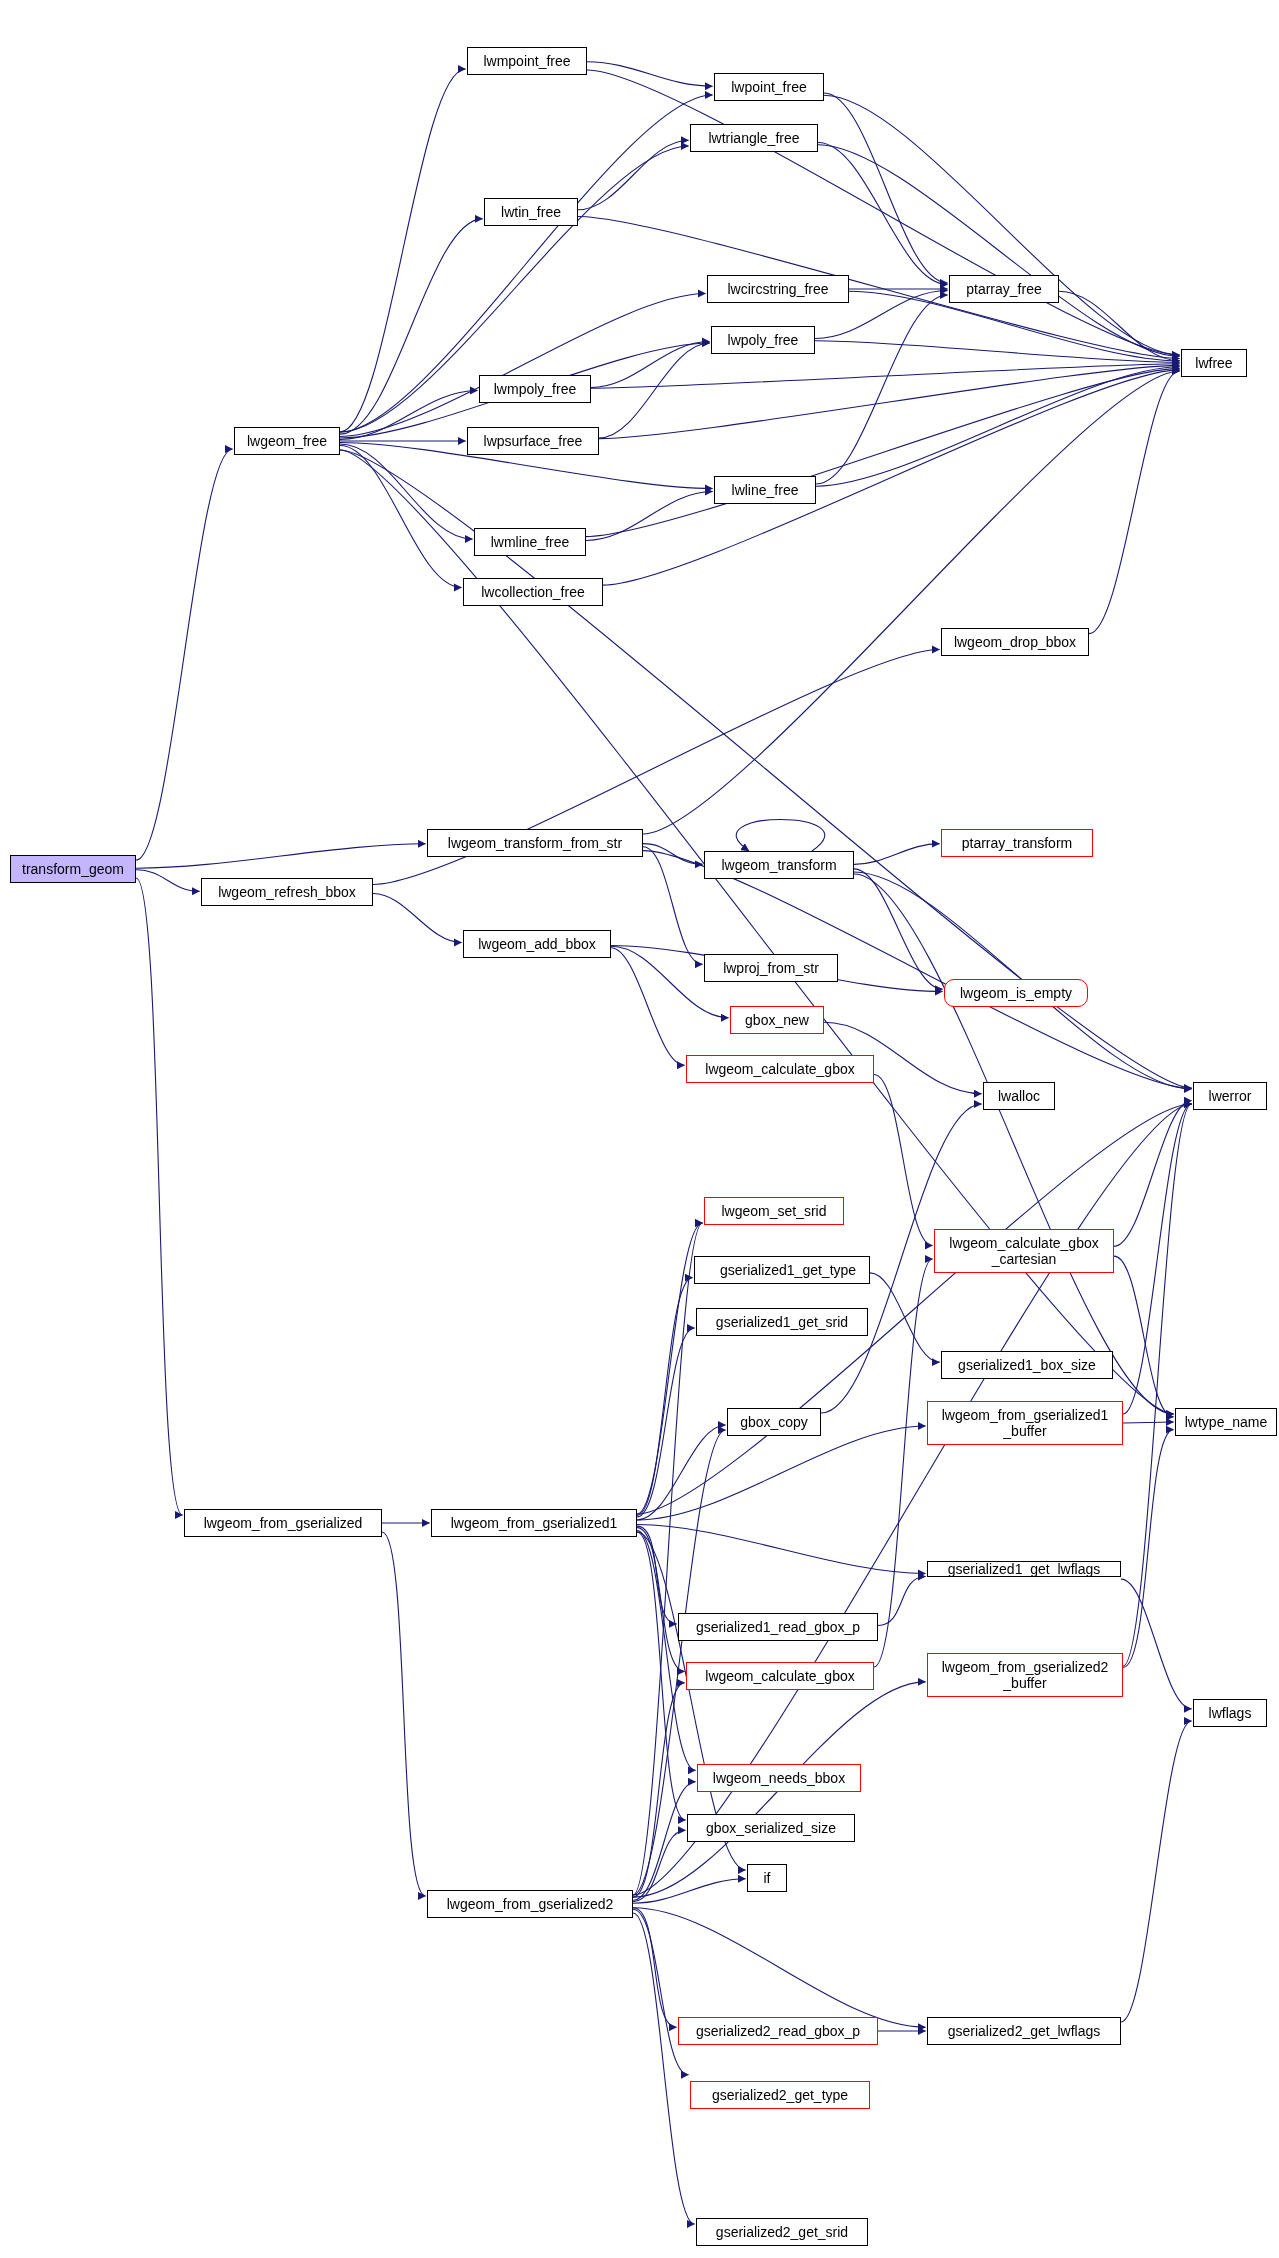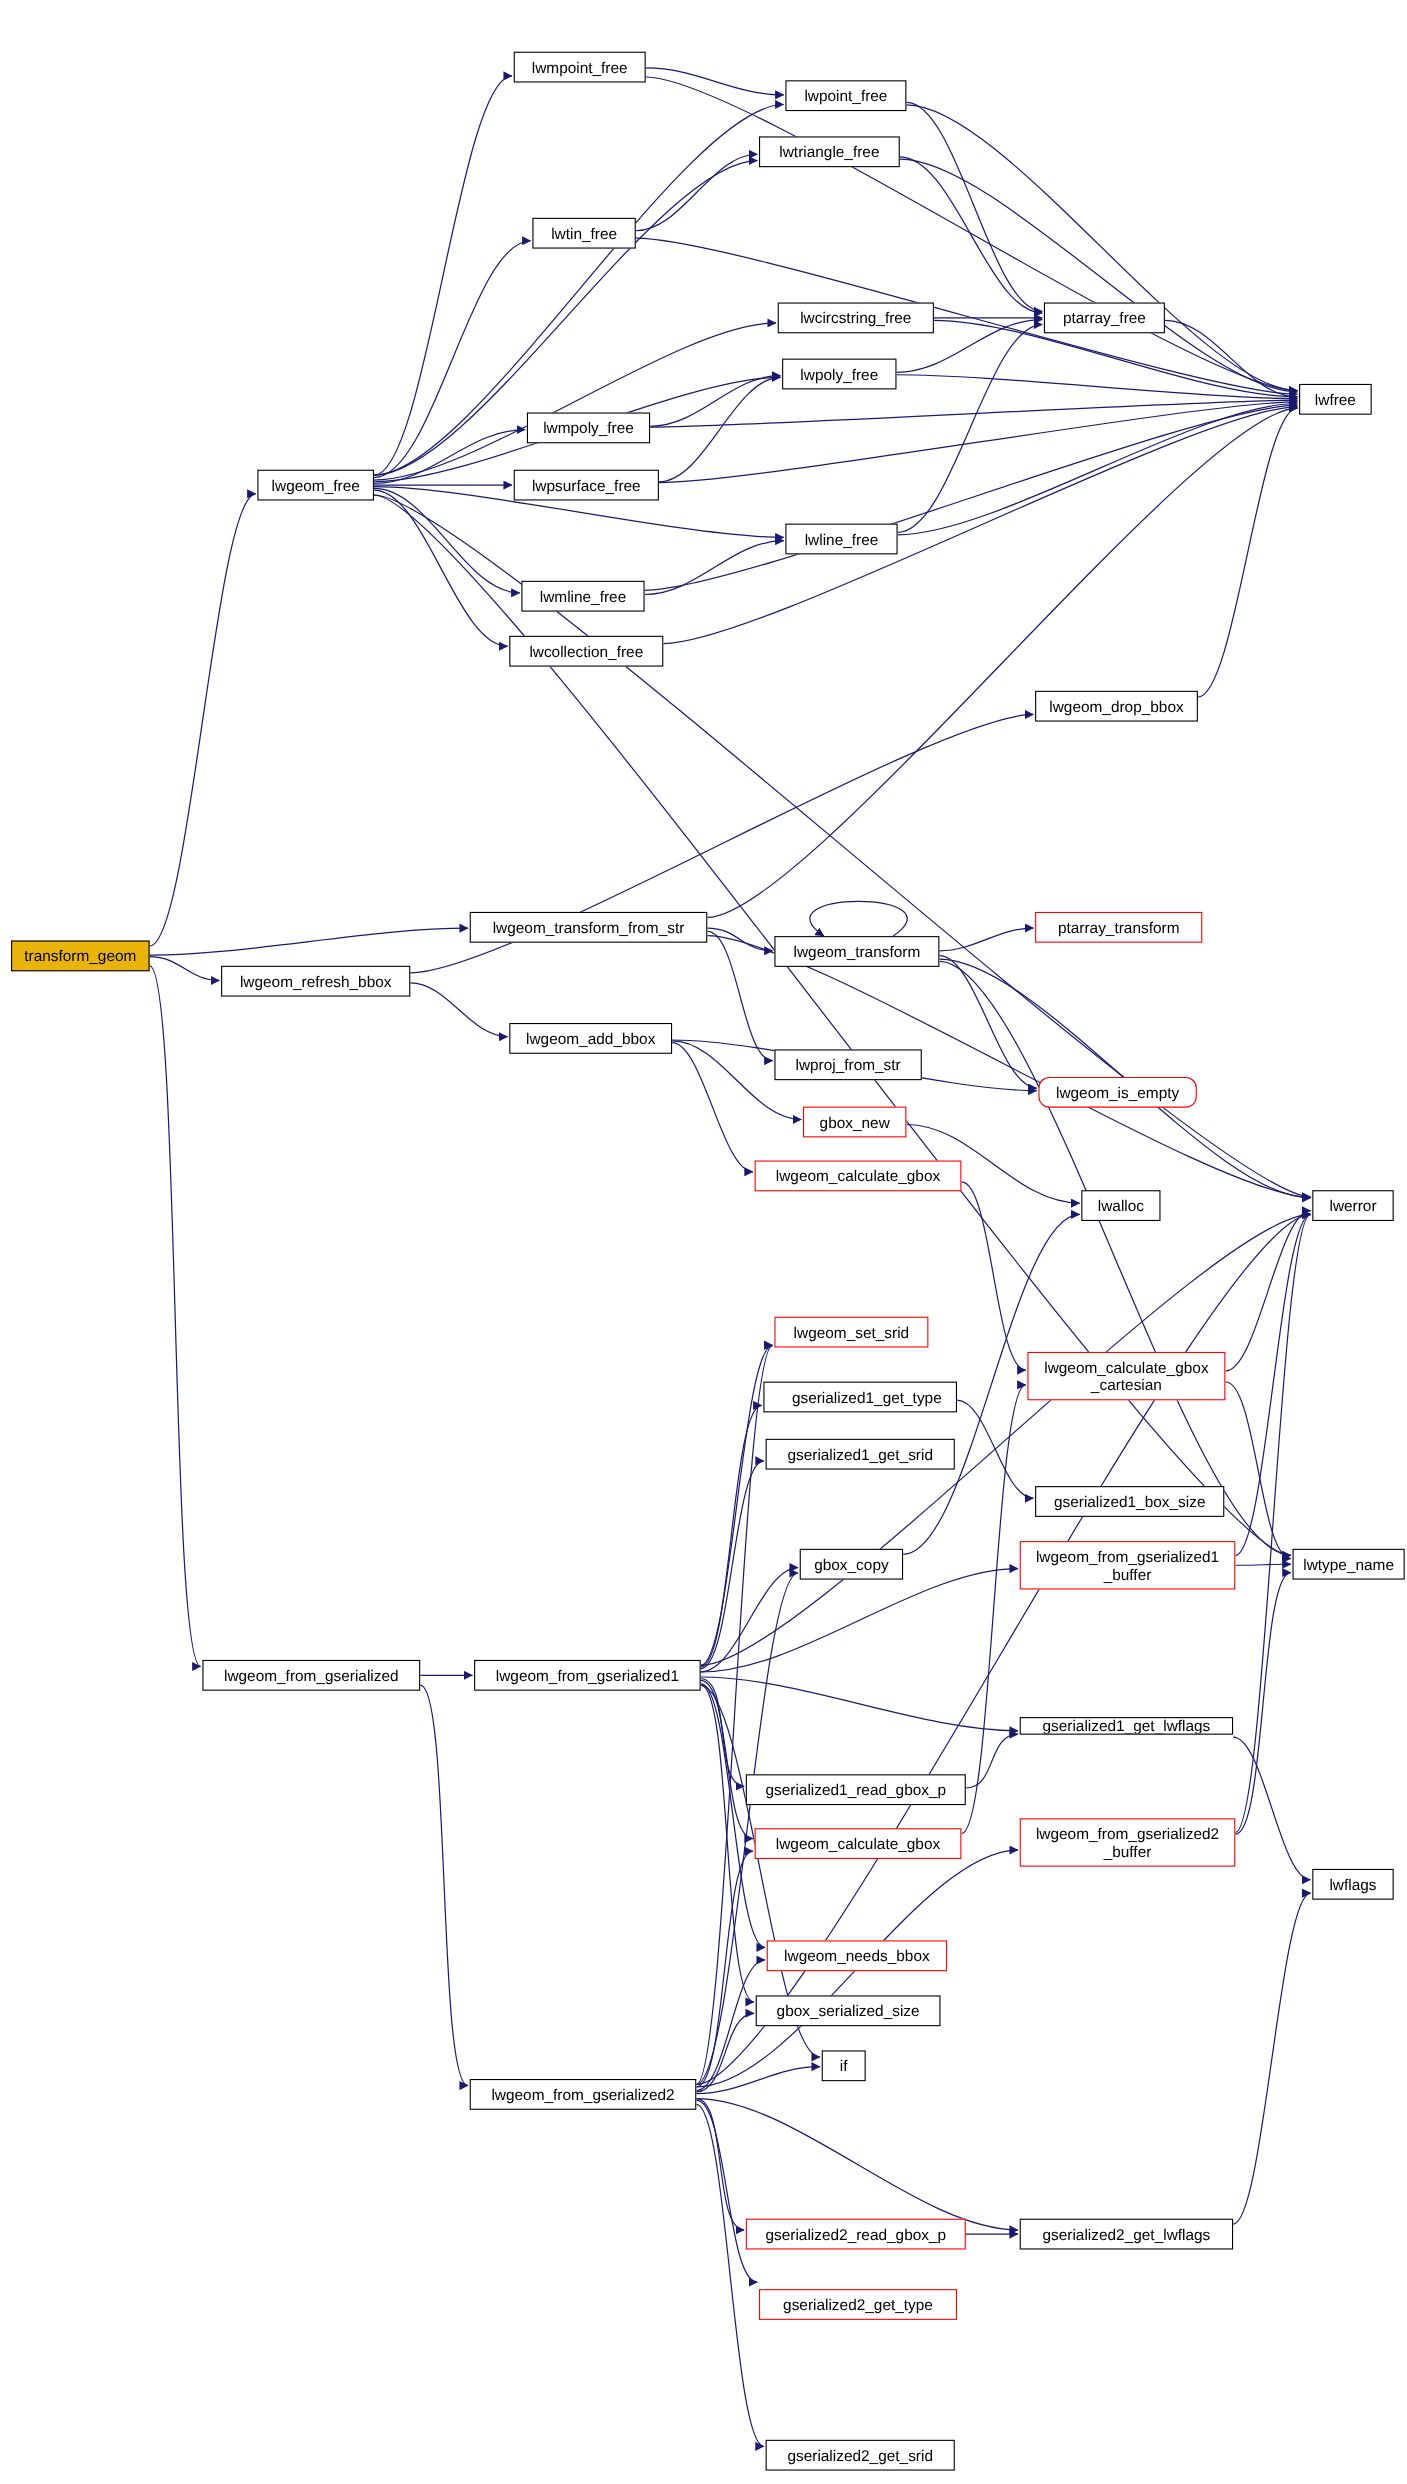--- a/index.html
+++ b/index.html
@@ -39,21 +39,21 @@
     line-height: 1.15;
     color: #000000;
     white-space: pre-line;
     cursor: pointer;
     overflow: hidden;
   }
   .node.truncated {
     border-color: #ff0000;
   }
   .node.root {
-    background: #eab308;
+    background: #c4b5fd;
     cursor: default;
   }
 </style>
 </head>
 <body>
 
 <div id="stage">
   <svg id="edges" xmlns="http://www.w3.org/2000/svg" width="1279" height="2258" viewBox="0 0 1279 2258">
     <defs>
       <marker id="arrow" viewBox="0 0 10 10" refX="9.5" refY="5" markerWidth="7.5" markerHeight="7.5" orient="auto">

